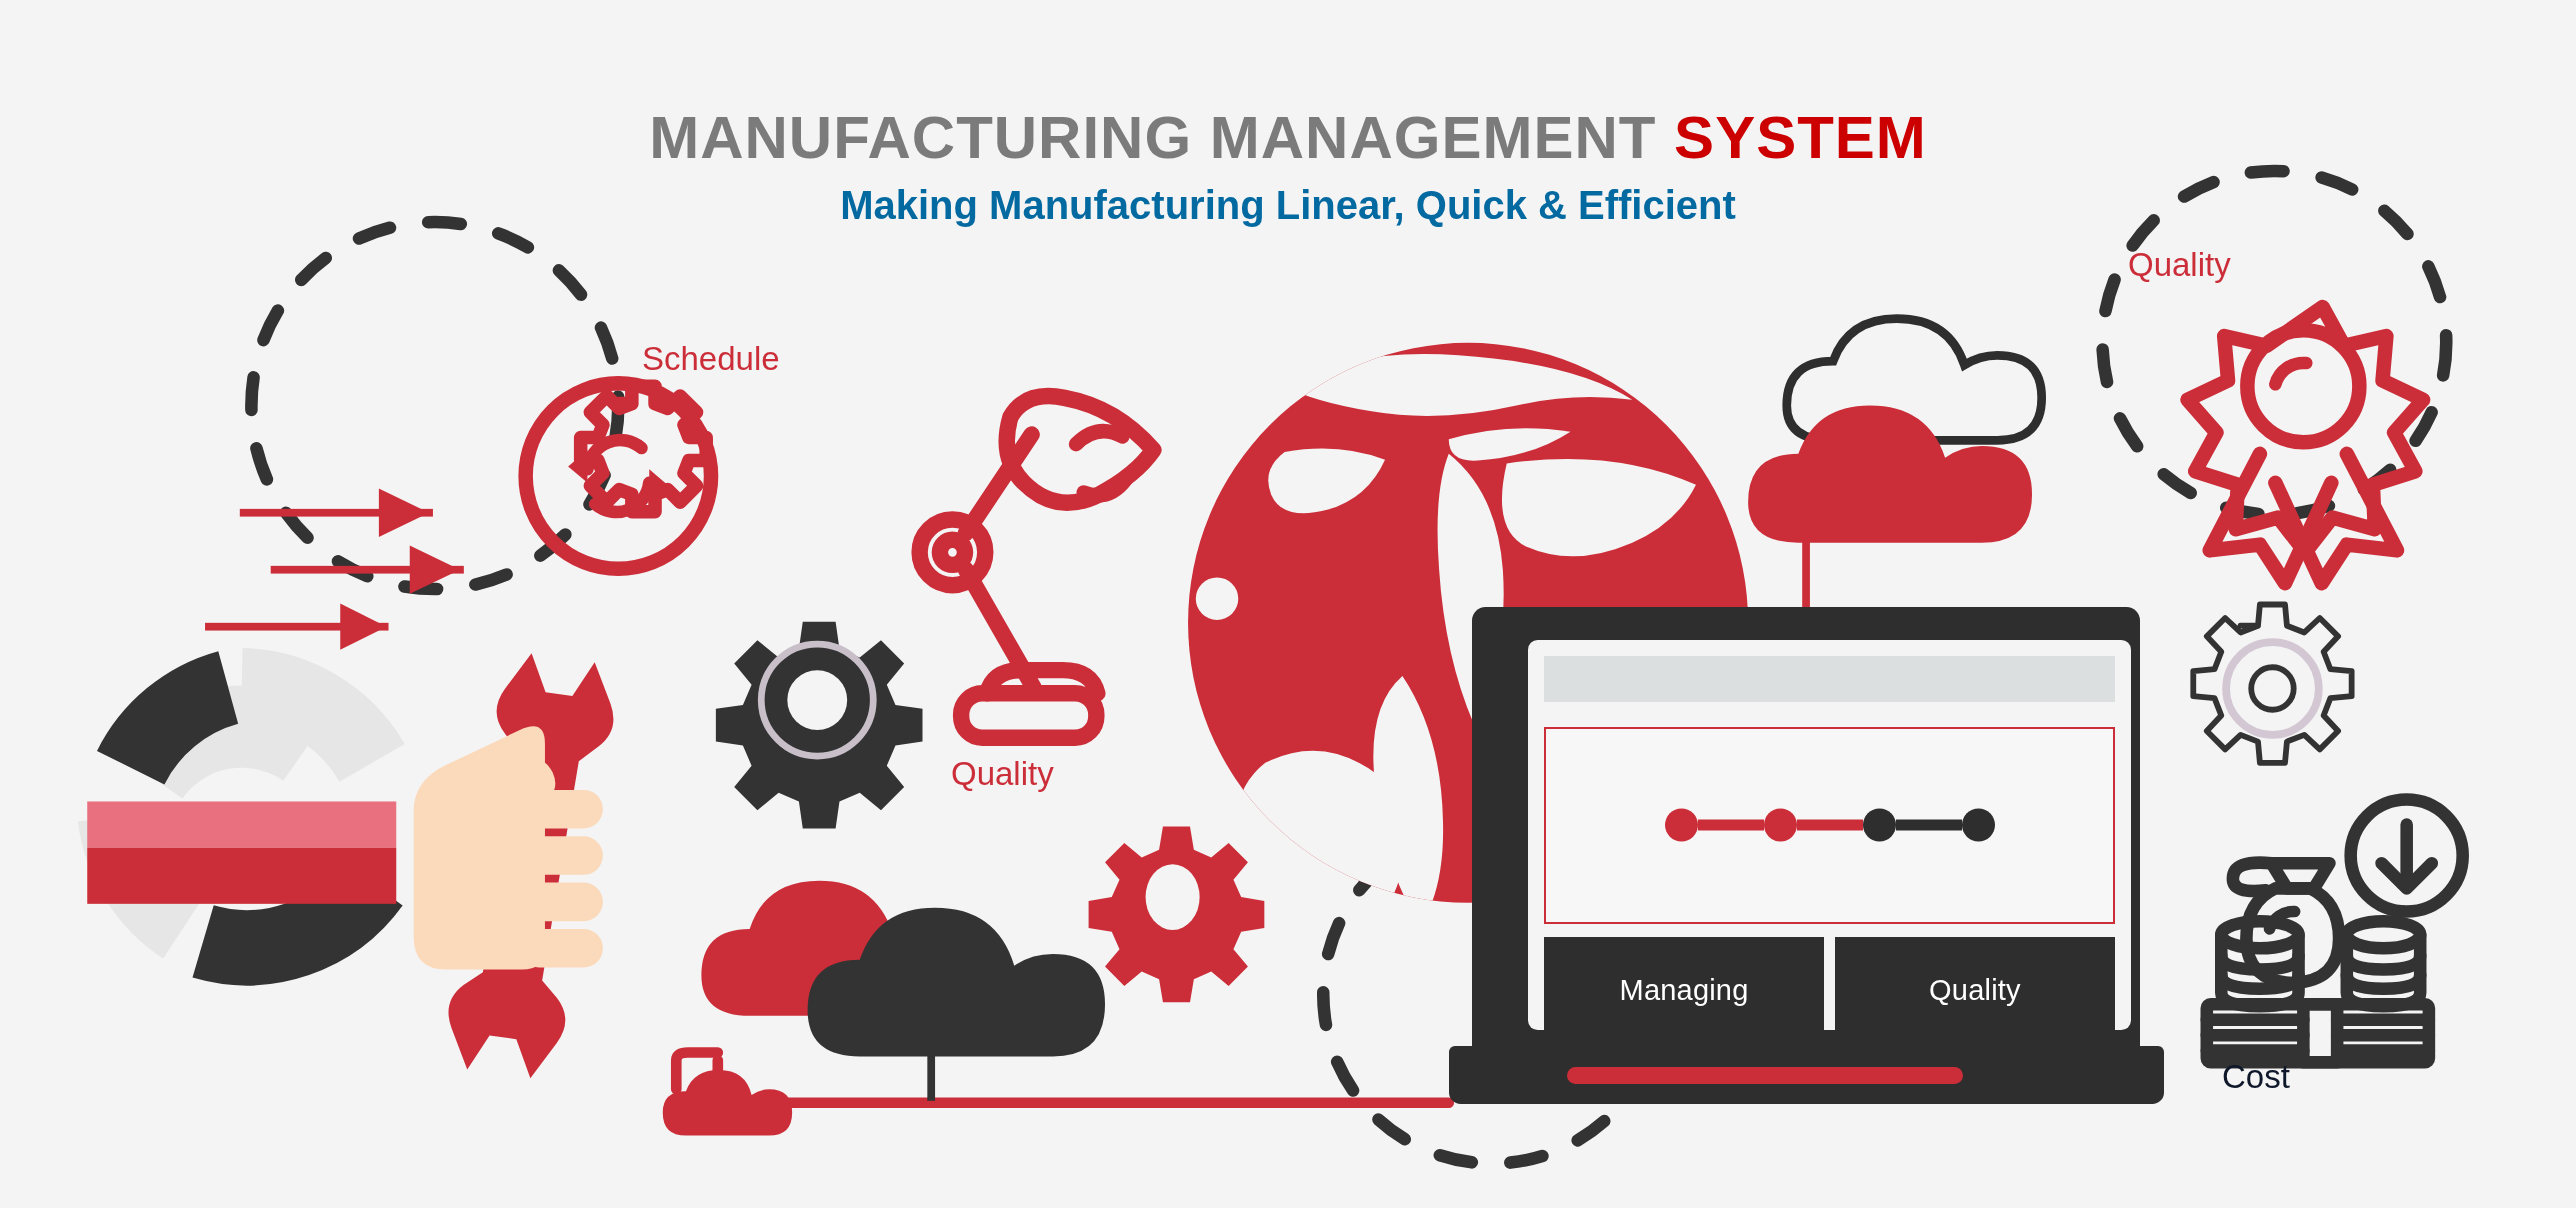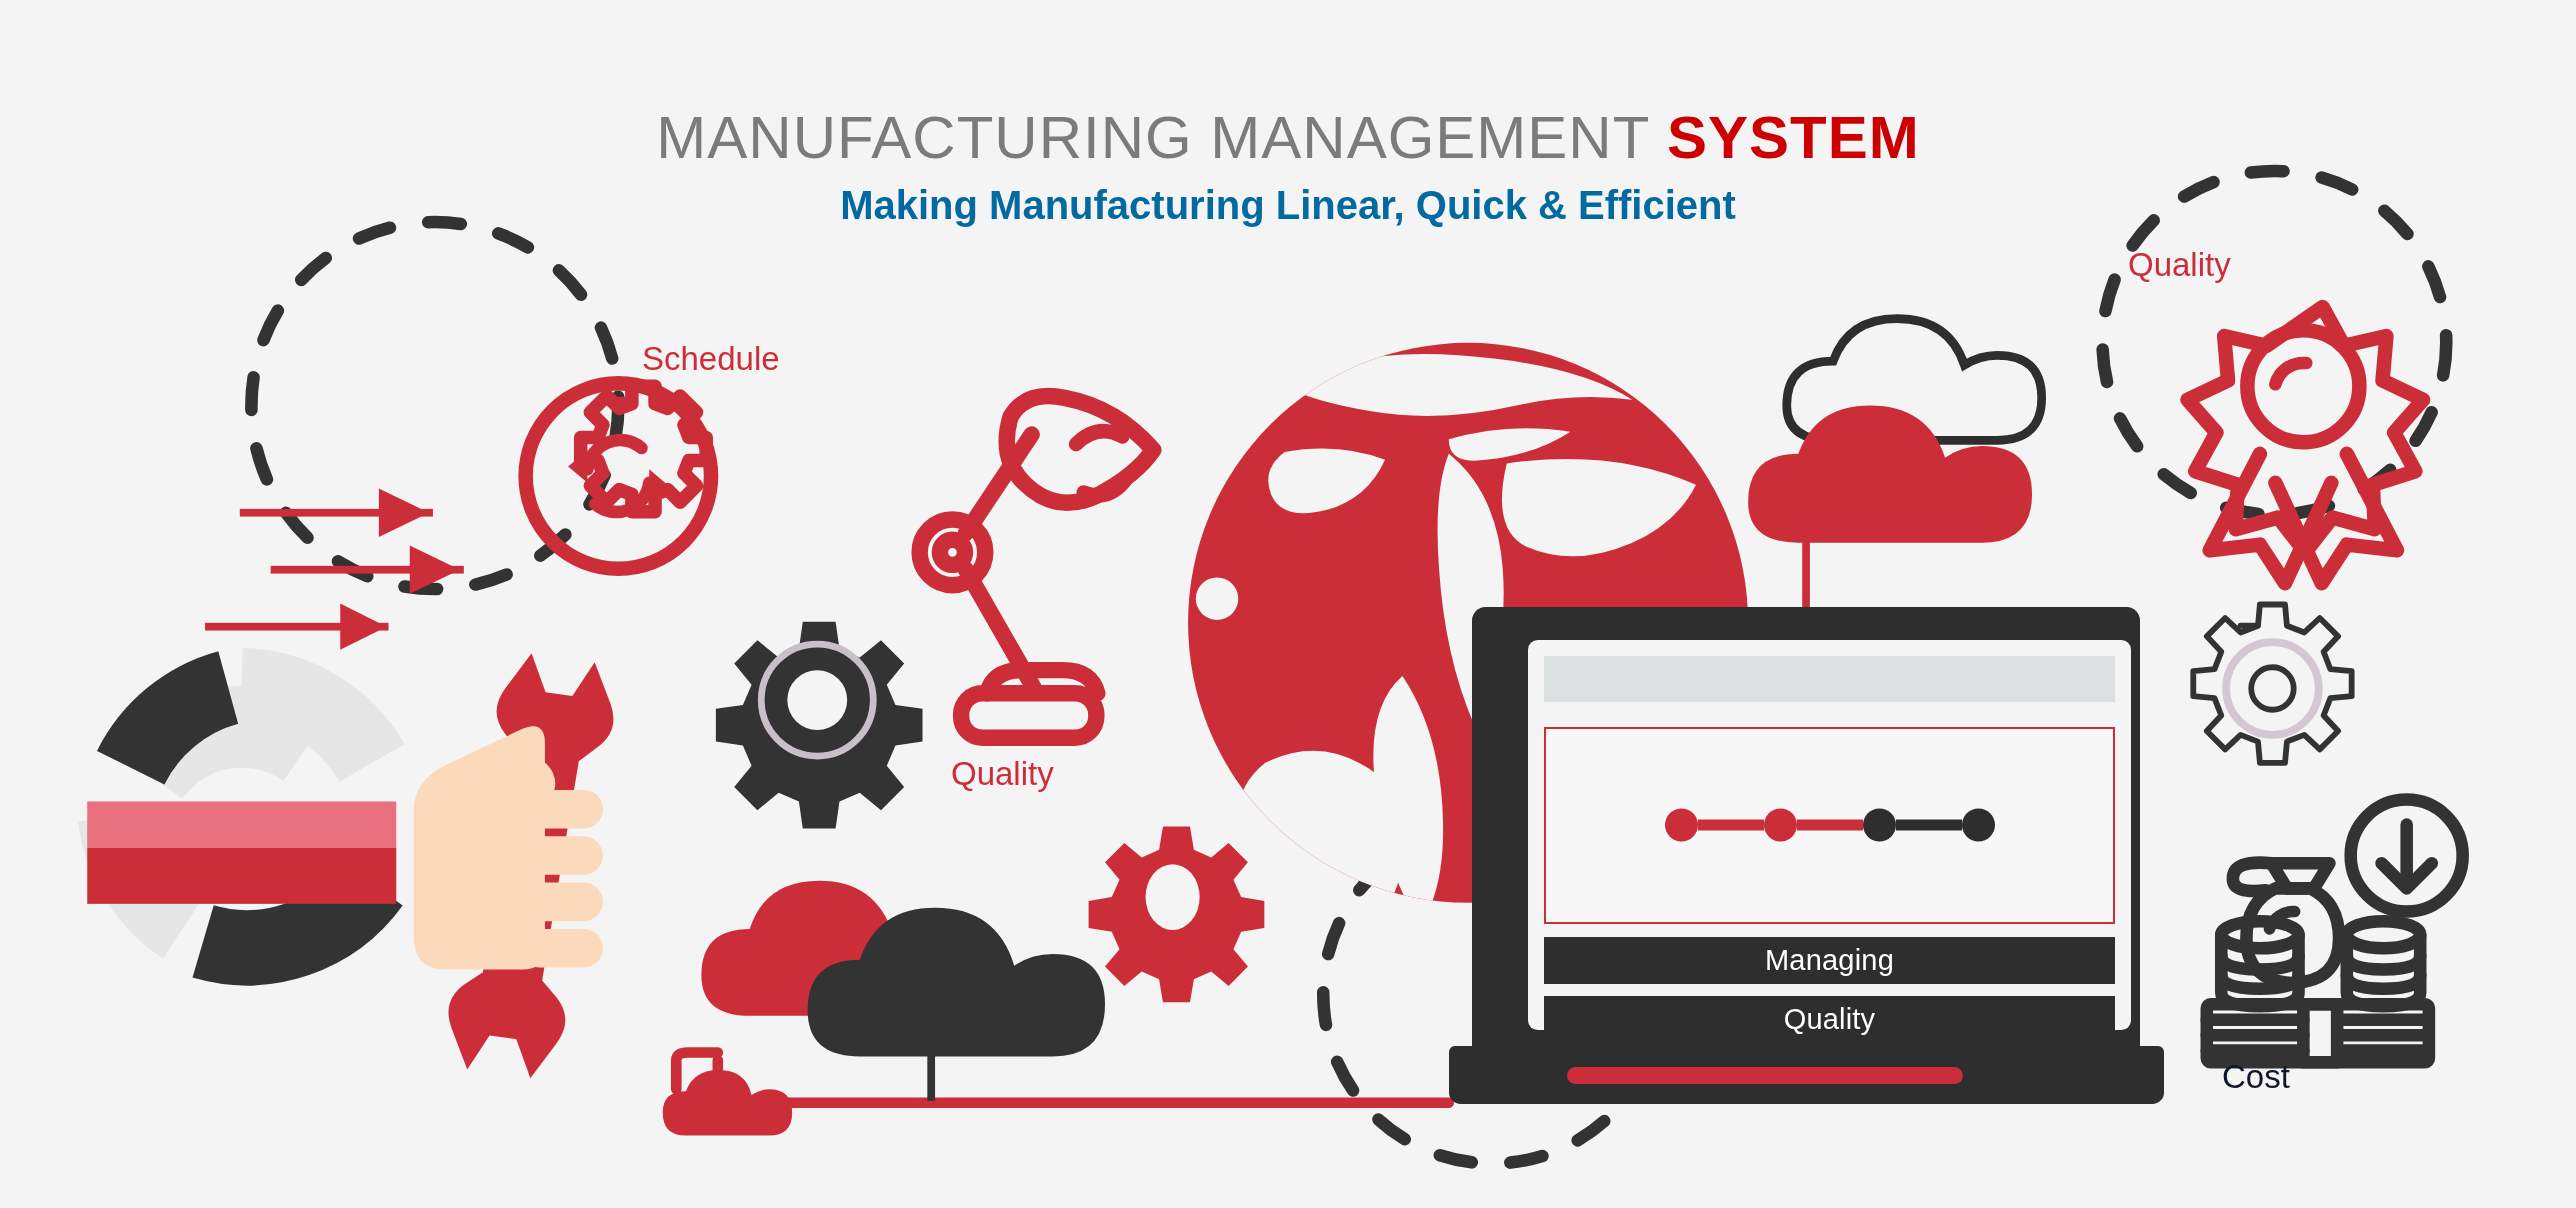--- a/index.html
+++ b/index.html
@@ -36,21 +36,21 @@
     pointer-events: none;
   }
   .heading .title-line {
     font-size: 60px;
     letter-spacing: 1px;
     line-height: 1.05;
     white-space: nowrap;
   }
   .title-main {
     color: #7b7b7b;
-    font-weight: 400;
+    font-weight: 700;
   }
   .title-accent {
     color: #cc0000;
     font-weight: 700;
   }
   .heading .subtitle {
     margin-top: 13.5px;
     font-size: 40px;
     font-weight: 700;
     color: #0369a1;
@@ -134,21 +134,20 @@
   .flow-seg {
     width: 66px;
     height: 10.6px;
     flex: 0 0 auto;
   }
   .tiles {
     margin-top: 13.5px;
     display: flex;
     gap: 11.6px;
     height: 106px;
-    flex-direction: column;
   }
   .tile {
     flex: 1 1 0;
     background: #2e2e2e;
     position: relative;
     display: flex;
     align-items: center;
     justify-content: center;
   }
   .tile-label {

